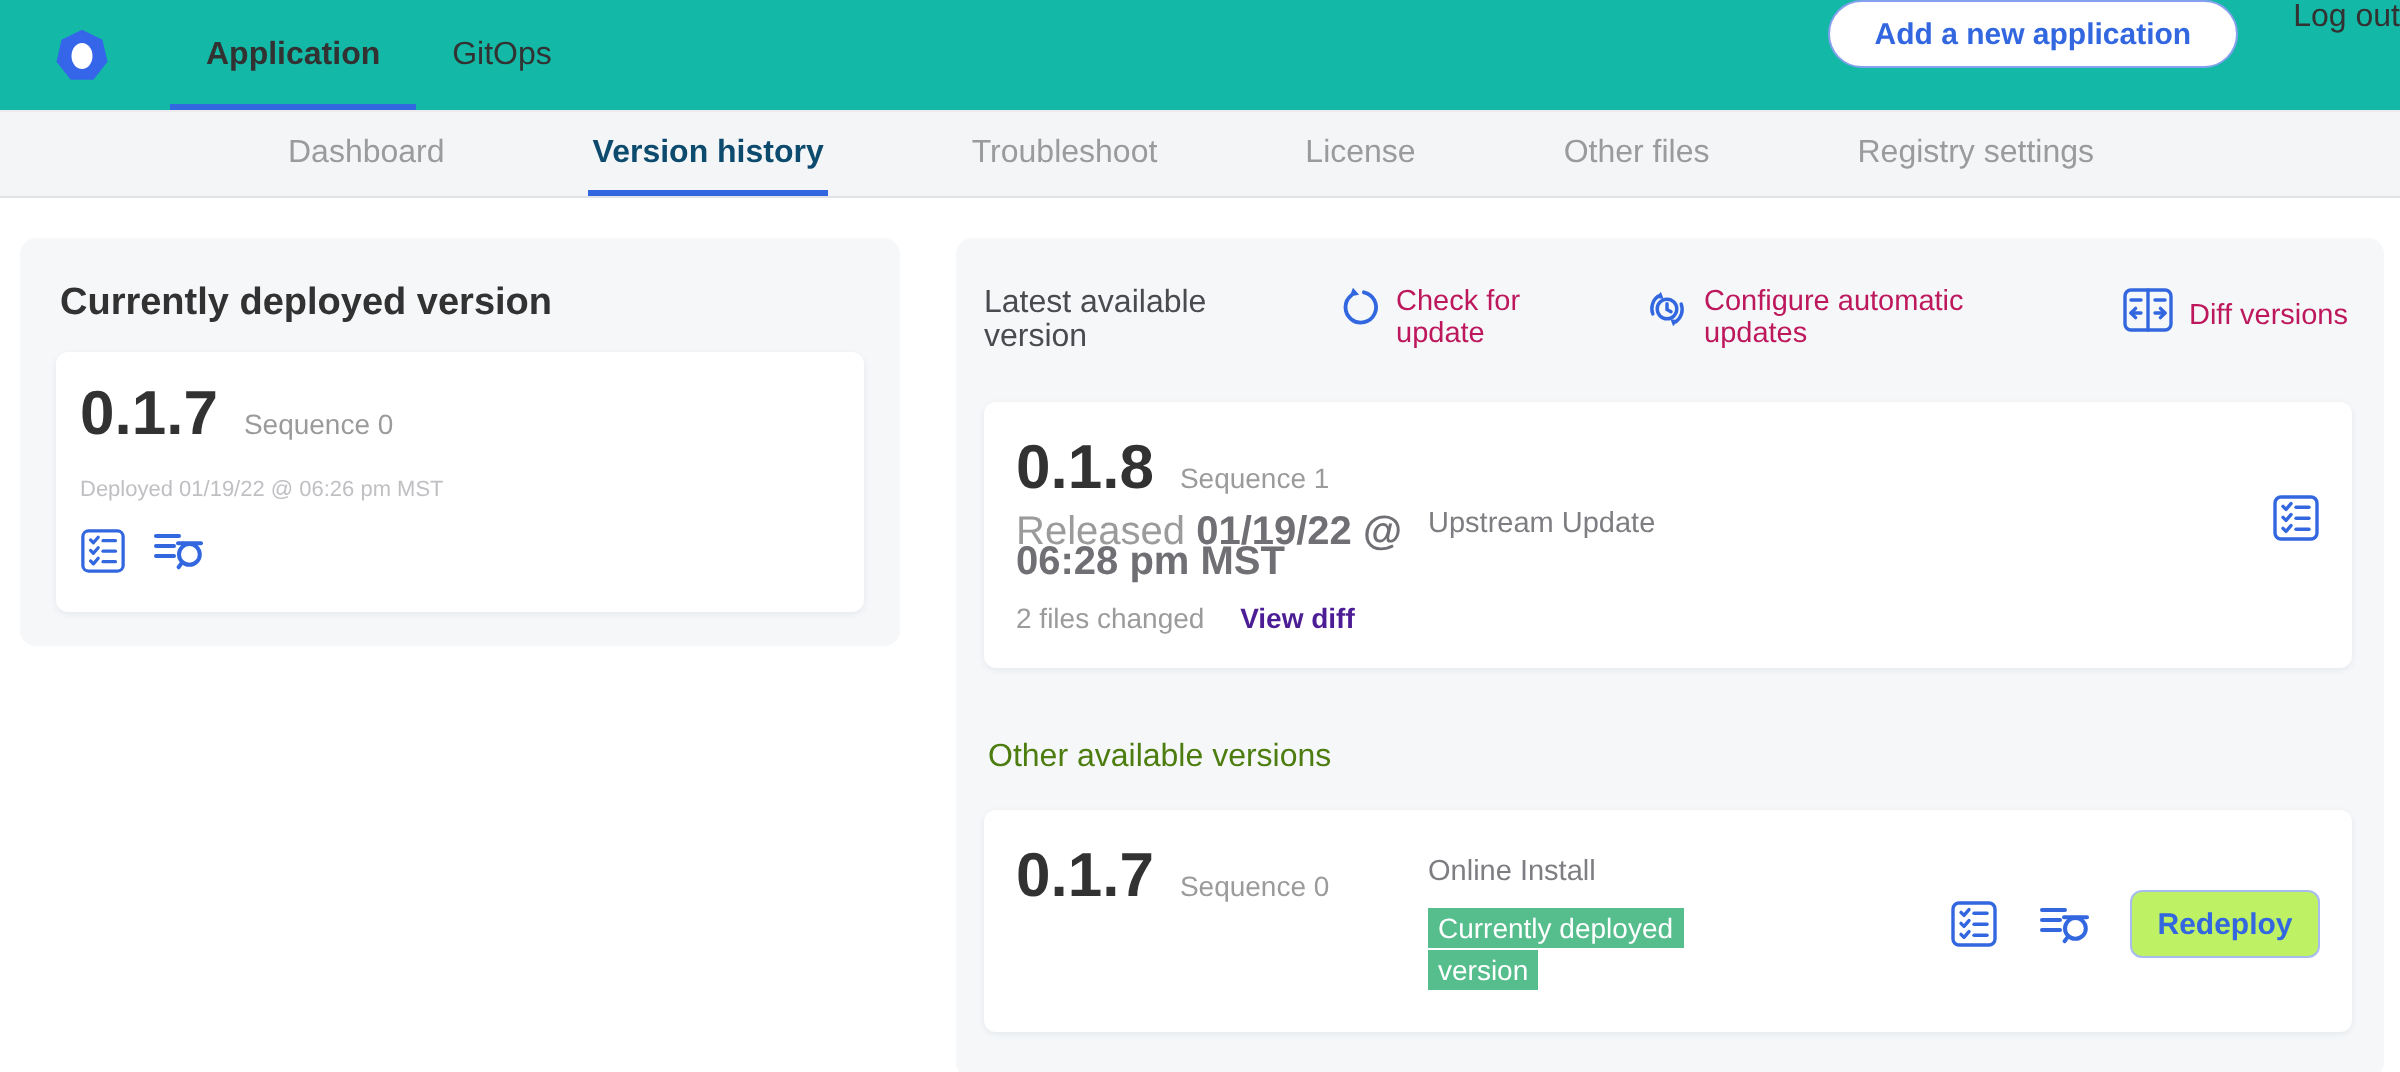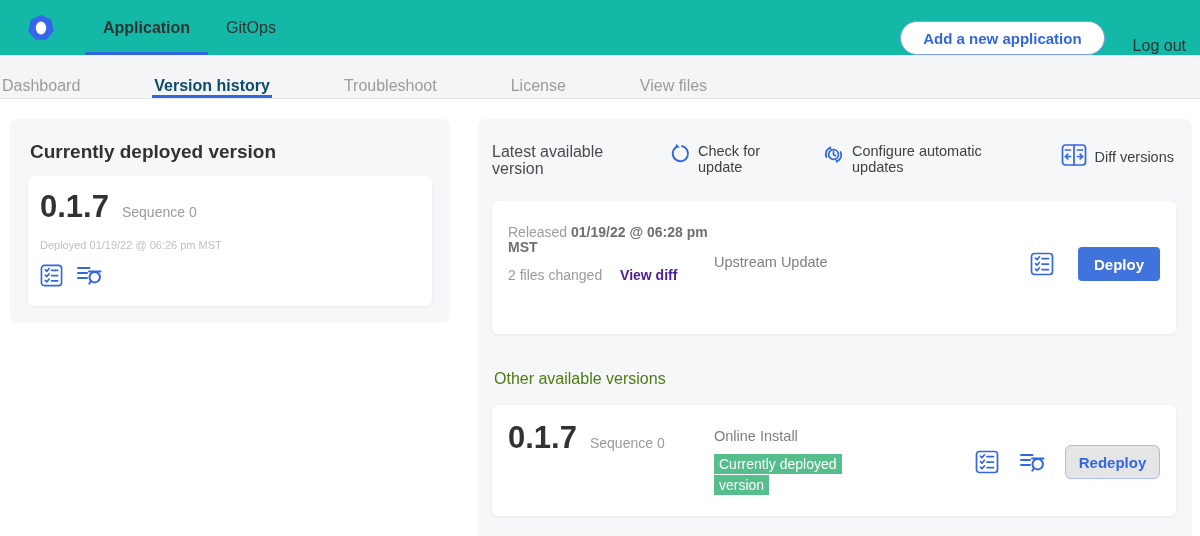--- a/index.html
+++ b/index.html
@@ -16,31 +16,31 @@
     padding-left:27px;
   }
   .logo-wrap{display:flex;align-items:center;margin-right:30px;}
   .nav-tabs{display:flex;height:100%;}
   .nav-tab{
     padding:0 18px;display:flex;align-items:center;
     font-size:16px;color:#323232;font-weight:500;cursor:pointer;
     border-bottom:3px solid transparent;border-top:3px solid transparent;
   }
   .nav-tab.active{font-weight:700;border-bottom-color:#3267e0;}
-  .topnav-right{margin-left:auto;display:flex;align-items:flex-end;gap:28px;padding-right:14px;}
+  .topnav-right{margin-left:auto;display:flex;align-items:flex-start;gap:28px;}
   .add-btn{
     height:34px;padding:0 22px;border:1px solid #84a0ee;border-radius:17px;
     background:#fff;color:#3267e0;font-weight:700;font-size:15px;cursor:pointer;
     font-family:"Liberation Sans", sans-serif;
   }
   .logout{font-size:16px;color:#323232;cursor:pointer;}
   
   .subnav{
     height:43px;background:#f4f5f7;border-bottom:1px solid #e3e3e7;
-    display:flex;box-sizing:border-box;gap:70px;align-items:flex-end;
+    display:flex;box-sizing:border-box;padding-left:142px;gap:70px;
   }
   .subnav-item{
     display:flex;align-items:center;font-size:16px;color:#9b9b9b;cursor:pointer;
     border-bottom:3px solid transparent;border-top:3px solid transparent;padding:0 2px;
   }
   .subnav-item.active{color:#0c4a6e;font-weight:700;border-bottom-color:#3267e0;}
   
   .main{position:relative;height:437px;background:#fff;}
   .panel{position:absolute;background:#f5f7f9;border-radius:8px;box-sizing:border-box;}
   .left-panel{left:10px;top:20px;width:440px;height:204px;padding:16px 18px;}
@@ -53,29 +53,29 @@
   .version-number{font-size:31px;font-weight:700;color:#323232;line-height:34px;}
   .sequence{font-size:14px;color:#9b9b9b;}
   .deployed-at{font-size:11px;color:#c0c0c4;margin-top:15px;}
   .icon-row{display:flex;align-items:center;gap:13px;margin-top:12px;}
   .icon-btn{background:none;border:none;padding:0;cursor:pointer;display:flex;align-items:center;}
   
   .right-panel{left:478px;top:20px;width:714px;height:420px;padding:24px 14px 14px 12px;}
   .panel-hdr{display:flex;align-items:flex-start;margin-bottom:22px;min-height:36px;}
   .latest-title{width:150px;font-size:16px;color:#4b4b4f;line-height:17px;margin-left:2px;}
   .hdr-action{display:flex;gap:7px;color:#3267e0;cursor:pointer;}
-  .hdr-action-label{font-size:14.5px;font-weight:500;line-height:16px;color:#404040;}
+  .hdr-action-label{font-size:14.5px;font-weight:500;line-height:16px;color:#be185d;}
   .act-check{margin-left:28px;width:108px;}
   .act-config{margin-left:44px;width:186px;}
   .act-diff{margin-left:auto;margin-right:4px;align-items:center;}
   .act-diff .hdr-action-label{white-space:nowrap;}
   .version-card{position:relative;margin:0 2px;box-sizing:border-box;padding:16px;}
   .card-latest{height:133px;}
   .card-other{height:111px;}
-  .released{font-size:14px;line-height:15px;color:#9b9b9b;width:200px;margin-top:8px;}
+  .released{font-size:20px;line-height:15px;color:#9b9b9b;width:200px;margin-top:8px;}
   .released b{color:#6f6f74;font-weight:700;}
   .files-row{margin-top:12px;font-size:14px;color:#9b9b9b;}
   .view-diff{color:#4c1d95;font-weight:700;margin-left:14px;cursor:pointer;text-decoration:none;}
   .mid-col{position:absolute;left:222px;top:22px;width:160px;}
   .source-label{font-size:14.5px;font-weight:500;color:#7e7e82;}
   .mid-col-latest{top:52px;}
   .badge-wrap{margin-top:9px;width:138px;}
   .deployed-badge{
     display:inline;background:#56be8c;color:#fff;font-size:14px;font-weight:500;
     line-height:21px;padding:2px 5px;
@@ -83,21 +83,21 @@
   }
   .card-actions{position:absolute;display:flex;align-items:center;}
   .actions-latest{right:16px;top:46px;gap:24px;}
   .actions-other{right:16px;top:40px;gap:20px;}
   .deploy-btn{
     width:82px;height:34px;background:#4173dc;border:none;border-radius:4px;
     color:#fff;font-weight:700;font-size:15px;cursor:pointer;
     font-family:"Liberation Sans", sans-serif;
   }
   .redeploy-btn{
-    width:95px;height:34px;background:#e5e5e5;border:1px solid #a9bcef;border-radius:6px;
+    width:95px;height:34px;background:#bef264;border:1px solid #a9bcef;border-radius:6px;
     color:#3267e0;font-weight:700;font-size:15px;cursor:pointer;
     font-family:"Liberation Sans", sans-serif;
   }
   .other-title{font-size:16px;color:#4d7c0f;margin:36px 0 17px 4px;}
 </style>
 </head>
 <body>
 
 <header class="topnav">
   <span class="logo-wrap">
@@ -114,21 +114,22 @@
     <button class="add-btn">Add a new application</button>
     <span class="logout">Log out</span>
   </div>
 </header>
 
 <nav class="subnav">
   <div class="subnav-item">Dashboard</div>
   <div class="subnav-item active">Version history</div>
   <div class="subnav-item">Troubleshoot</div>
   <div class="subnav-item">License</div>
-  <div class="subnav-item">View files</div>
+  <div class="subnav-item">Other files</div>
+  <div class="subnav-item">Registry settings</div>
 </nav>
 
 <main class="main">
 
   <section class="panel left-panel">
     <div class="left-title">Currently deployed version</div>
     <div class="card left-card">
       <div class="version-row">
         <span class="version-number">0.1.7</span>
         <span class="sequence">Sequence 0</span>
@@ -200,20 +201,24 @@
               <polyline points="6.8,11.2 4.5,13.5 6.8,15.8"></polyline>
             <line x1="16.5" y1="13.5" x2="21.5" y2="13.5"></line>
               <polyline points="19.2,11.2 21.5,13.5 19.2,15.8"></polyline>
           </svg>
         </span>
         <span class="hdr-action-label">Diff versions</span>
       </div>
     </div>
 
     <div class="card version-card card-latest">
+      <div class="version-row">
+        <span class="version-number">0.1.8</span>
+        <span class="sequence">Sequence 1</span>
+      </div>
       <div class="released">
         <span>Released</span>
         <b>01/19/22 @ 06:28 pm MST</b>
       </div>
       <div class="files-row">
         <span>2 files changed</span>
         <a class="view-diff">View diff</a>
       </div>
       <div class="mid-col mid-col-latest">
         <span class="source-label">Upstream Update</span>
@@ -223,21 +228,20 @@
           <svg viewBox="0 0 24 24" width="24" height="24" fill="none" stroke="#3267e0" stroke-width="1.7" stroke-linecap="round" stroke-linejoin="round">
             <rect x="1.5" y="1.5" width="21" height="21" rx="3"></rect>
             <polyline points="5.5,6.2 7,7.7 9.5,4.8"></polyline>
               <line x1="12" y1="6.6" x2="18.5" y2="6.6"></line>
             <polyline points="5.5,11.7 7,13.2 9.5,10.3"></polyline>
               <line x1="12" y1="12.1" x2="18.5" y2="12.1"></line>
             <polyline points="5.5,17.2 7,18.7 9.5,15.8"></polyline>
               <line x1="12" y1="17.6" x2="18.5" y2="17.6"></line>
           </svg>
         </button>
-        <button class="deploy-btn">Deploy</button>
       </div>
     </div>
 
     <div class="other-title">Other available versions</div>
 
     <div class="card version-card card-other">
       <div class="version-row">
         <span class="version-number">0.1.7</span>
         <span class="sequence">Sequence 0</span>
       </div>

